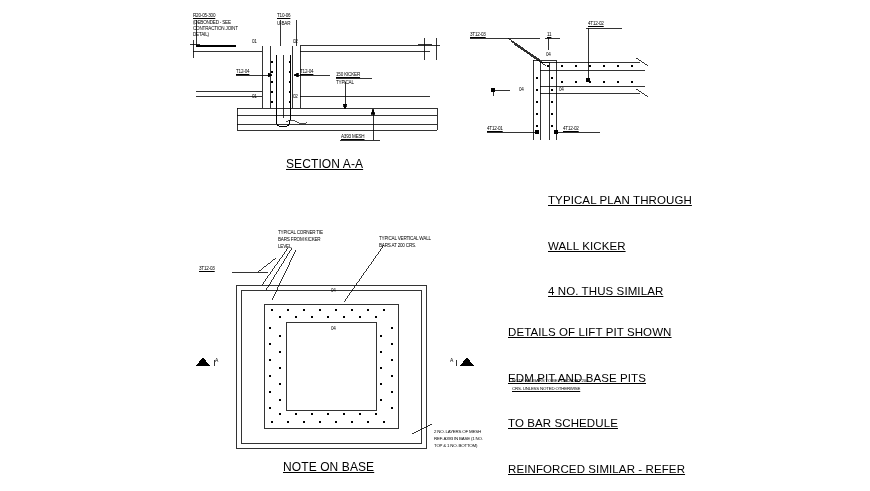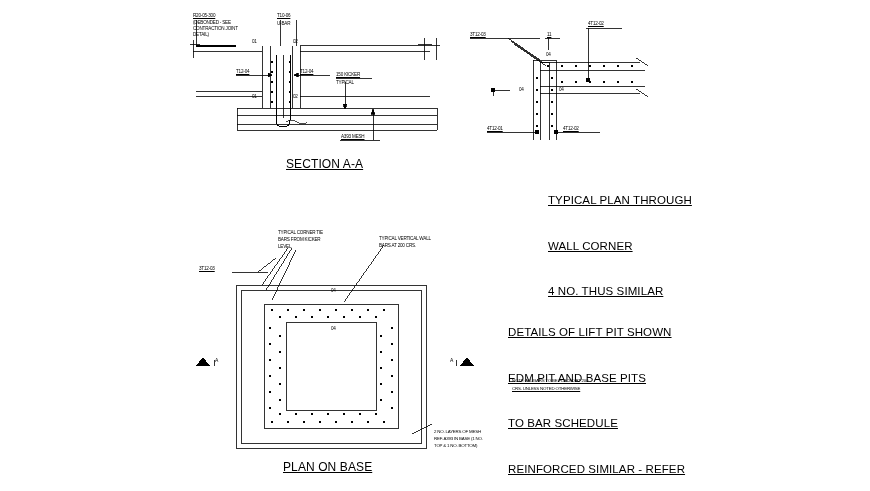--- a/index.html
+++ b/index.html
@@ -298,21 +298,21 @@
   <div class="lbl tiny u" style="left:588px; top:21px;">4T12-02</div>
   <div class="lbl tiny u" style="left:547px; top:32px;">11</div>
   <div class="lbl tiny" style="left:546px; top:52px;">04</div>
   <div class="lbl tiny" style="left:519px; top:87px;">04</div>
   <div class="lbl tiny" style="left:559px; top:87px;">04</div>
   <div class="lbl tiny u" style="left:487px; top:126px;">4T12-01</div>
   <div class="lbl tiny u" style="left:563px; top:126px;">4T12-02</div>
 
   <div class="lbl heading" style="left:508px; top:163px;margin-left:40px;">
     <span class="tcell u">TYPICAL PLAN THROUGH</span>
-    <span class="tcell u">WALL CORNER</span>
+    <span class="tcell u">WALL KICKER</span>
     <span class="tcell u">4 NO. THUS SIMILAR</span>
   </div>
 
   <div class="lbl tiny" style="left:278px; top:230px;">TYPICAL CORNER TIE</div>
   <div class="lbl tiny" style="left:278px; top:237px;">BARS FROM KICKER</div>
   <div class="lbl tiny" style="left:278px; top:244px;">LEVEL</div>
 
   <div class="lbl tiny" style="left:379px; top:236px;">TYPICAL VERTICAL WALL</div>
   <div class="lbl tiny" style="left:379px; top:243px;">BARS AT 200 CRS.</div>
 
@@ -321,21 +321,21 @@
   <div class="lbl tiny" style="left:331px; top:288px;">04</div>
   <div class="lbl tiny" style="left:331px; top:326px;">04</div>
 
   <div class="lbl small" style="left:215px; top:358px;">A</div>
   <div class="lbl small" style="left:450px; top:358px;">A</div>
 
   <div class="lbl note" style="left:434px; top:430px;">2 NO. LAYERS OF MESH</div>
   <div class="lbl note" style="left:434px; top:437px;">REF. A393 IN BASE (1 NO.</div>
   <div class="lbl note" style="left:434px; top:444px;">TOP &amp; 1 NO. BOTTOM)</div>
 
-  <div class="lbl title u" style="left:283px; top:461px;">PLAN ON BASE</div>
+  <div class="lbl title u" style="left:283px; top:461px;">NOTE ON BASE</div>
 
   <div class="lbl heading" style="left:508px; top:295px;">
     <span class="tcell u">DETAILS OF LIFT PIT SHOWN</span>
     <span class="tcell u">EDM PIT AND BASE PITS</span>
     <span class="tcell u">TO BAR SCHEDULE</span>
     <span class="tcell u">REINFORCED SIMILAR - REFER</span>
   </div>
 
   <div class="lbl note u" style="left:512px; top:379px;">NOTE: ALL BARS TO BE PLACED AT 200</div>
   <div class="lbl note u" style="left:512px; top:387px;">CRS. UNLESS NOTED OTHERWISE</div>

